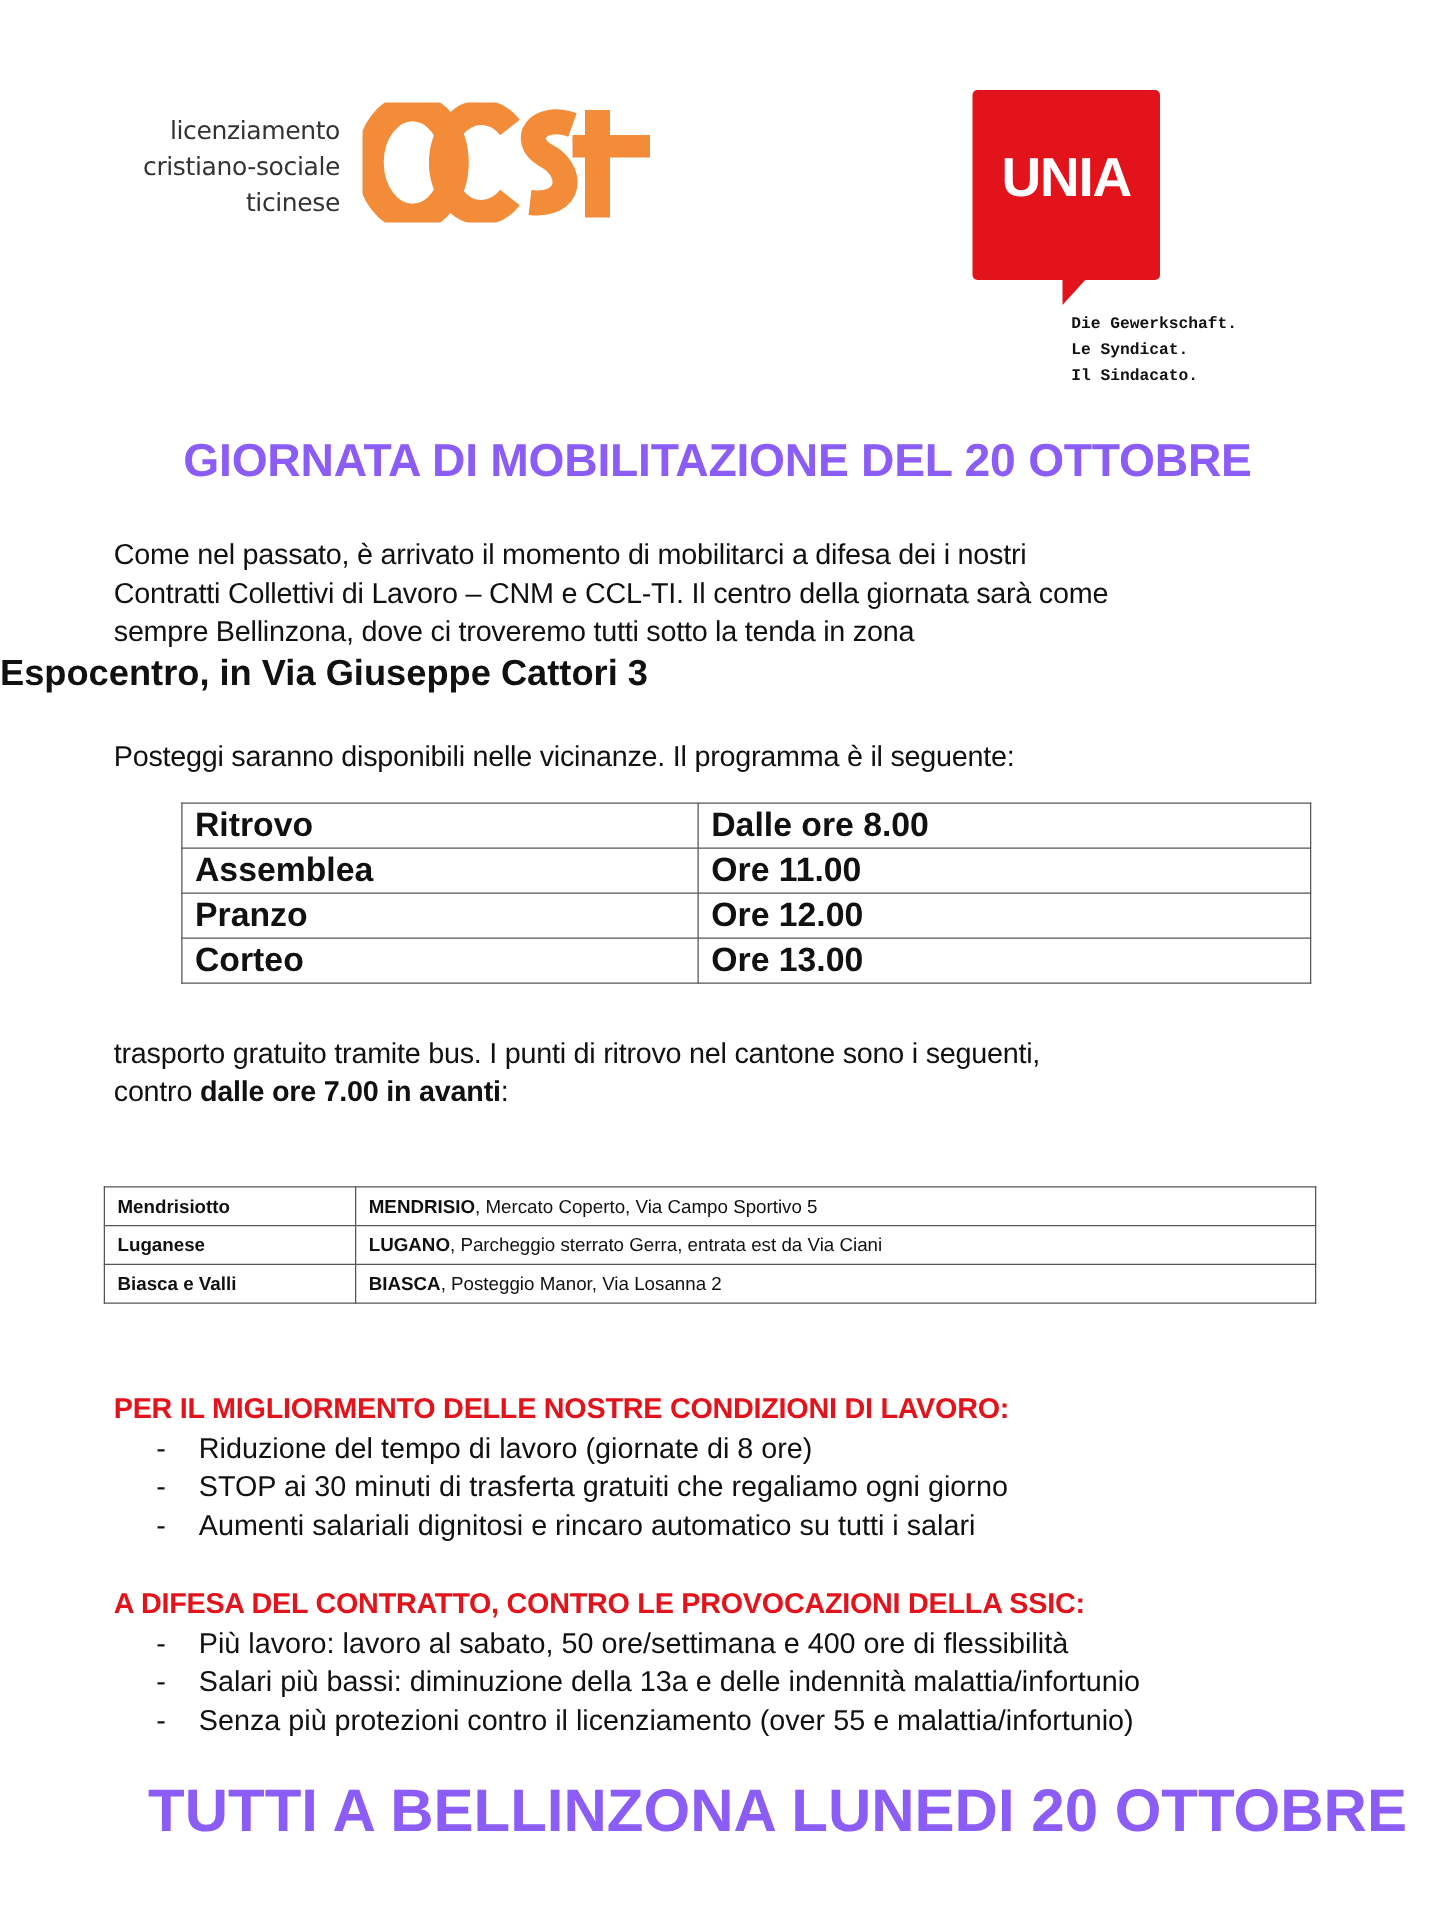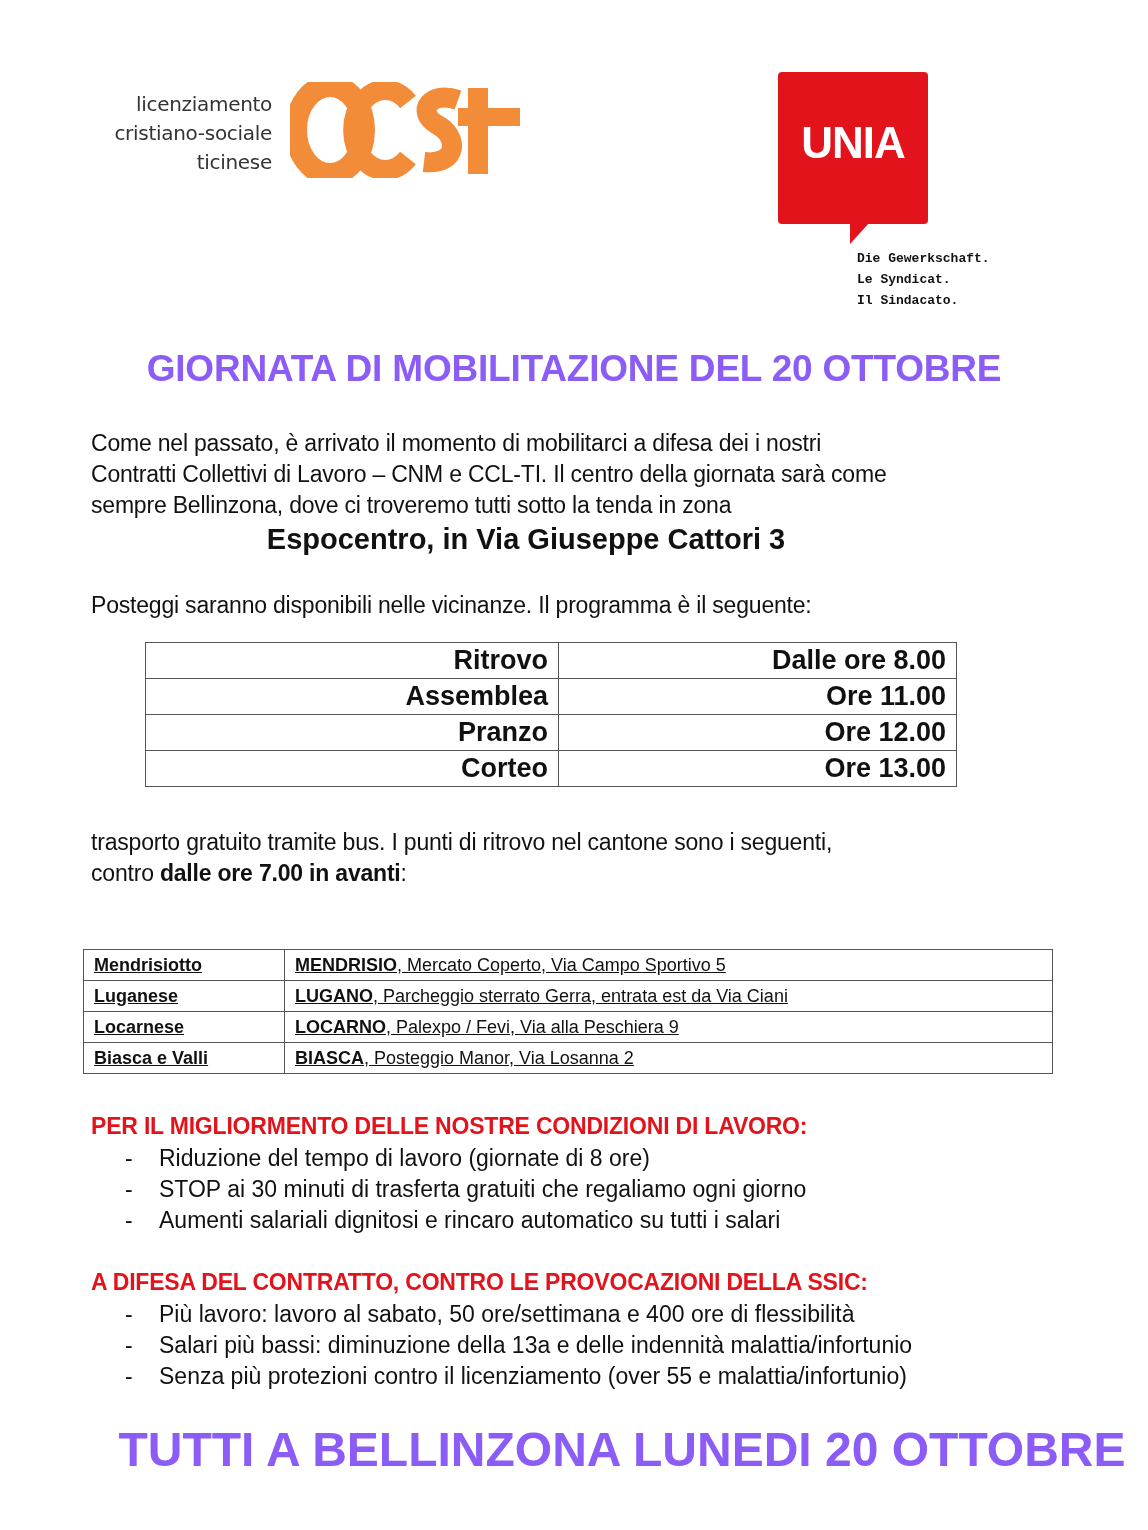--- a/index.html
+++ b/index.html
@@ -20,31 +20,31 @@
   .unia-word { left:778px; top:118px; width:150px; text-align:center; color:#fff;
                font-family:Liberation Sans, sans-serif; font-weight:bold; font-size:44px; letter-spacing:-1px; }
   .unia-tag { left:857px; top:248px; font-family:Liberation Mono, monospace; font-weight:bold; font-size:13px; line-height:21px; color:#111; }
 
   .title { left:0; width:1148px; text-align:center; color:#8b5cf6; font-weight:bold; }
   .t1 { top:348px; font-size:37px; letter-spacing:-0.2px; }
   .t2 { top:1422px; font-size:48px;padding-left:48px; }
 
   .para { left:91px; font-size:23px; line-height:31px; width:1000px; letter-spacing:-0.2px; }
   .p1 { top:428px; }
-  .place { left:0; width:1052px; top:523px; text-align:center; font-weight:bold; font-size:29px; }
+  .place { left:0; width:1052px; top:523px; font-weight:bold; font-size:29px; }
   .p2 { top:590px; }
   .p3 { top:827px; }
 
   table { border-collapse:collapse; }
-  .prog { left:145px; top:642px; width:812px;text-align:right; }
+  .prog { left:145px; top:642px; width:904px; }
   .prog td { border:1.5px solid #555; font-weight:bold; font-size:27px; height:35px; padding:0 10px; line-height:33px; }
   .prog td:first-child { width:392px; }
 
   .bus { left:83px; top:949px; width:970px; }
-  .bus td { border:1.5px solid #555; font-size:18px; height:30px; padding:0 10px; line-height:29px; white-space:nowrap;text-decoration:underline; }
+  .bus td { border:1.5px solid #555; font-size:15px; height:30px; padding:0 10px; line-height:29px; white-space:nowrap; }
   .bus td:first-child { width:180px; font-weight:bold; }
 
   .sec-h { left:91px; color:#e3131b; font-weight:bold; font-size:23px; letter-spacing:-0.2px; }
   .h1 { top:1113px; }
   .h2 { top:1269px; }
   ul.dash { list-style:none; margin:0; padding:0; left:125px; font-size:23px; line-height:31px; }
   ul.dash li { position:relative; padding-left:34px; }
   ul.dash li .d { position:absolute; left:0; }
   .l1 { top:1143px; }
   .l2 { top:1299px; }
@@ -119,24 +119,20 @@
   <tbody>
       <tr>
     <td>Mendrisiotto</td>
     <td><b>MENDRISIO</b><span>, Mercato Coperto, Via Campo Sportivo 5</span></td>
   </tr>
   <tr>
     <td>Luganese</td>
     <td><b>LUGANO</b><span>, Parcheggio sterrato Gerra, entrata est da Via Ciani</span></td>
   </tr>
   <tr>
-    <td>Locarnese</td>
-    <td><b>LOCARNO</b><span>, Palexpo / Fevi, Via alla Peschiera 9</span></td>
-  </tr>
-  <tr>
     <td>Biasca e Valli</td>
     <td><b>BIASCA</b><span>, Posteggio Manor, Via Losanna 2</span></td>
   </tr>
 </tbody>
   </table>
 
 <div class="abs sec-h h1">PER IL MIGLIORMENTO DELLE NOSTRE CONDIZIONI DI LAVORO:</div>
 <ul class="abs dash l1">
   <li><span class="d">-</span><span>Riduzione del tempo di lavoro (giornate di 8 ore)</span></li>
   <li><span class="d">-</span><span>STOP ai 30 minuti di trasferta gratuiti che regaliamo ogni giorno</span></li>

